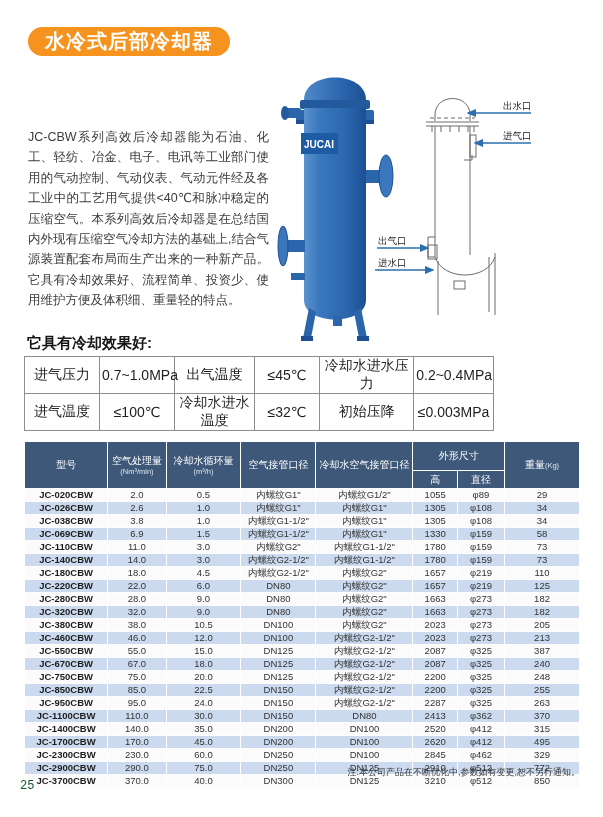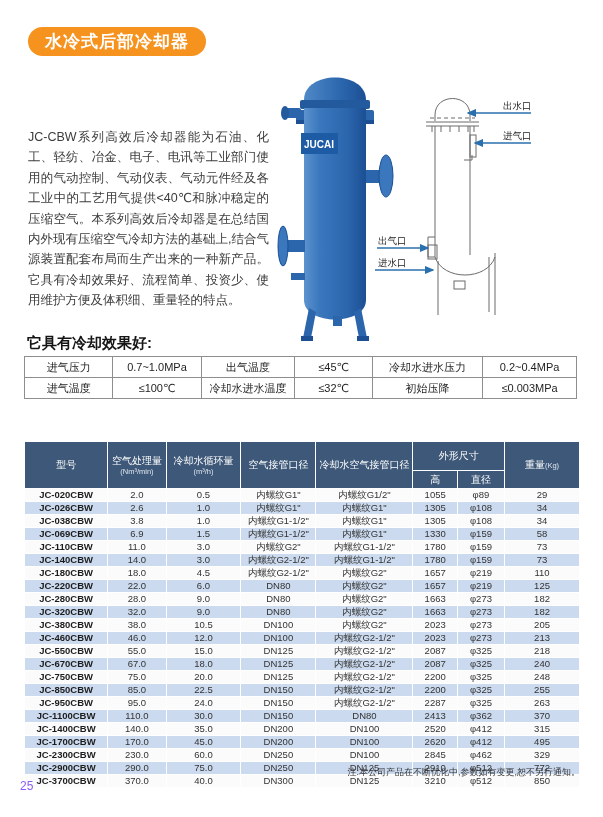--- a/index.html
+++ b/index.html
@@ -4,41 +4,41 @@
 <style>
   html,body{margin:0;padding:0;background:#888;}
   *{box-sizing:border-box;}
   .page{
     position:relative;width:603px;height:817px;margin:0 auto;background:#ffffff;
     font-family:"Liberation Sans","DejaVu Sans",sans-serif;overflow:hidden;
   }
   
   .badge{
     position:absolute;left:28px;top:27px;height:29px;line-height:29px;
-    background:#f6921e;color:#fff;font-size:17px;font-weight:bold;
+    background:#f6921e;color:#fff;font-size:20px;font-weight:bold;
     padding:0 17px;border-radius:15px;letter-spacing:1px;
   }
   
   .intro{
     position:absolute;left:28px;top:127px;width:241px;
     font-size:12.5px;line-height:20.4px;color:#3b3b3b;text-align:justify;
   }
   
   .photo{position:absolute;left:273px;top:58px;width:140px;height:285px;}
   
   .diagram{position:absolute;left:368px;top:85px;width:232px;height:262px;}
   .diagram text{font-size:9.5px;fill:#222;font-family:"Liberation Sans","DejaVu Sans",sans-serif;}
   
   .cond-heading{
     position:absolute;left:27px;top:334px;font-size:15px;font-weight:bold;color:#151515;
   }
   table{border-collapse:collapse;}
   .cond-table{
-    position:absolute;left:24px;top:356px;width:553px;table-layout:fixed;
-    font-size:11px;color:#1e1e1e;
+    position:absolute;left:24px;top:356px;width:470px;table-layout:fixed;
+    font-size:14px;color:#1e1e1e;
   }
   .cond-table td{
     border:1px solid #8e8e8e;text-align:center;height:21px;padding:0 2px;background:#fff;
   }
   .cond-note{position:absolute;left:24px;top:402px;font-size:11px;color:#2e2e2e;}
   
   .spec-title{
     position:absolute;left:24px;top:424px;width:556px;text-align:center;
     font-size:13.5px;color:#222;font-weight:500;letter-spacing:.5px;margin-top:16px;
   }
@@ -57,21 +57,21 @@
     border:1px solid #ffffff;text-align:center;height:12px;line-height:12px;
     padding:0 1px;white-space:nowrap;overflow:hidden;
   }
   .spec-table tbody tr:nth-child(odd) td{background:#fbfbfc;}
   .spec-table tbody tr:nth-child(even) td{background:#cbdaee;}
   .spec-table tbody td:first-child{font-weight:bold;color:#1c1c1c;}
   .spec-note{
     position:absolute;left:24px;top:766px;width:556px;text-align:right;
     font-size:9px;color:#333;
   }
-  .page-number{position:absolute;left:20px;top:779px;font-size:12px;color:#8b5cf6;}
+  .page-number{position:absolute;left:20px;top:779px;font-size:12px;color:#14532d;font-family:Liberation Mono, monospace;}
 </style>
 </head>
 <body>
 
 <div class="page">
 
   <div class="badge">水冷式后部冷却器</div>
 
   <div class="intro">JC-CBW系列高效后冷却器能为石油、化工、轻纺、冶金、电子、电讯等工业部门使用的气动控制、气动仪表、气动元件经及各工业中的工艺用气提供&lt;40℃和脉冲稳定的压缩空气。本系列高效后冷却器是在总结国内外现有压缩空气冷却方法的基础上,结合气源装置配套布局而生产出来的一种新产品。它具有冷却效果好、流程简单、投资少、使用维护方便及体积细、重量轻的特点。</div>
 
@@ -379,21 +379,21 @@
           <td>213</td>
         </tr>
         <tr>
           <td>JC-550CBW</td>
           <td>55.0</td>
           <td>15.0</td>
           <td>DN125</td>
           <td>内螺纹G2-1/2"</td>
           <td>2087</td>
           <td>φ325</td>
-          <td>218</td>
+          <td>387</td>
         </tr>
         <tr>
           <td>JC-670CBW</td>
           <td>67.0</td>
           <td>18.0</td>
           <td>DN125</td>
           <td>内螺纹G2-1/2"</td>
           <td>2087</td>
           <td>φ325</td>
           <td>240</td>

